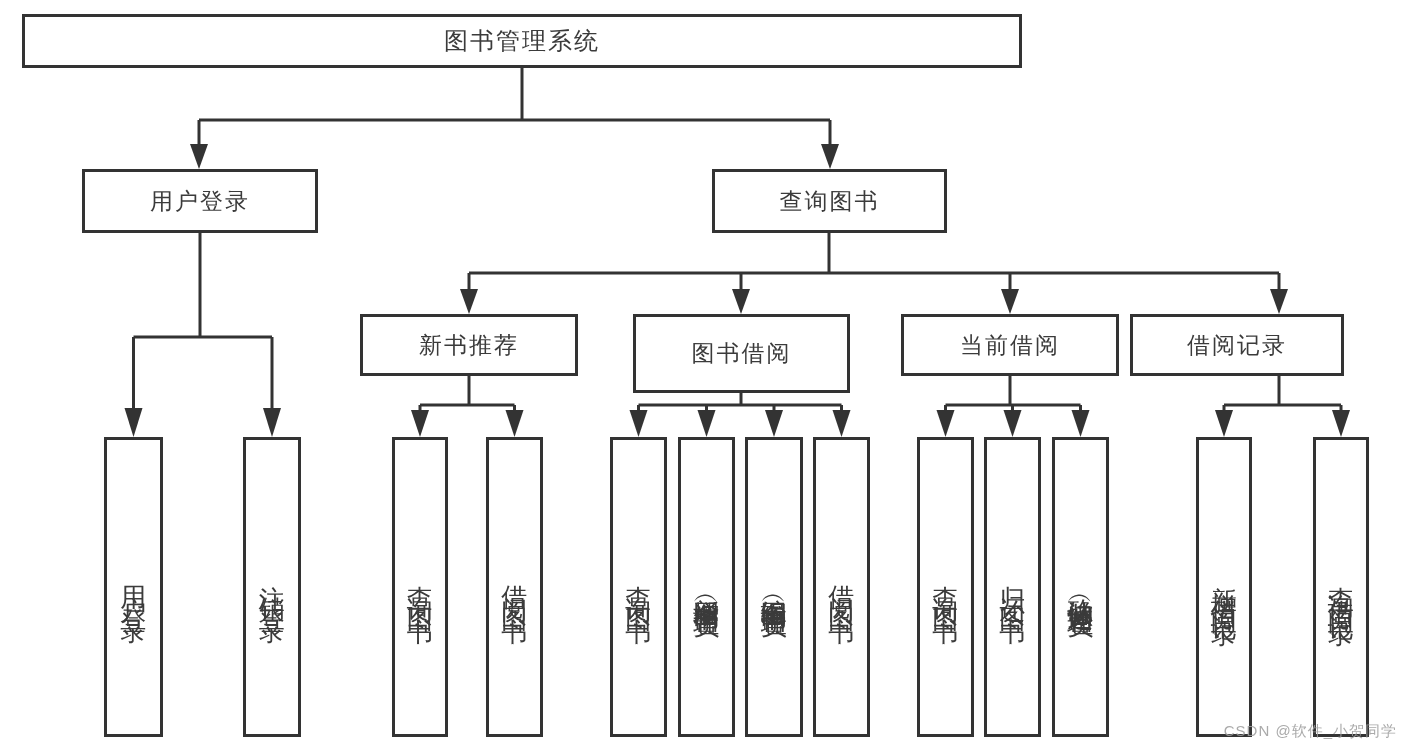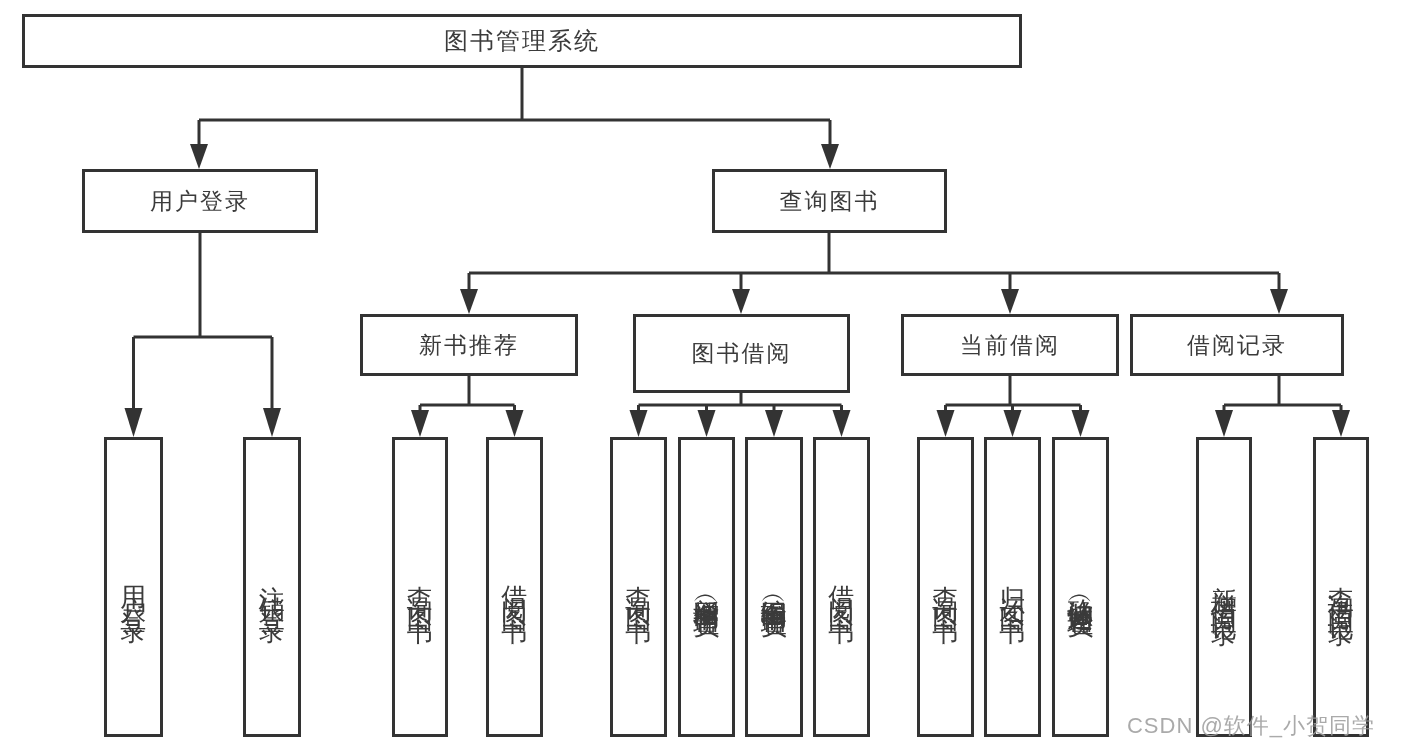--- a/index.html
+++ b/index.html
@@ -20,22 +20,22 @@
   .v-node span{
     writing-mode:vertical-rl;
     display:block;
     font-size:26px;
     line-height:1.1;
   }
   .v-node.sp4 span{letter-spacing:11px;}
   .v-node.sp6 span{letter-spacing:7px;}
   .v-node.sp9 span{letter-spacing:2px;}
   .watermark{
-    position:absolute;right:30px;bottom:6px;
-    font-size:22px;color:rgba(158,158,158,0.88);
+    position:absolute;right:8px;bottom:6px;
+    font-size:15px;color:rgba(158,158,158,0.88);
     letter-spacing:1px;white-space:nowrap;
   }
 </style>
 </head>
 <body>
 
 <svg id="wires" viewBox="0 0 1405 747" xmlns="http://www.w3.org/2000/svg">
   <g stroke="#333333" stroke-width="3" fill="none">
 
     <path d="M522,68 L522,120"></path>

